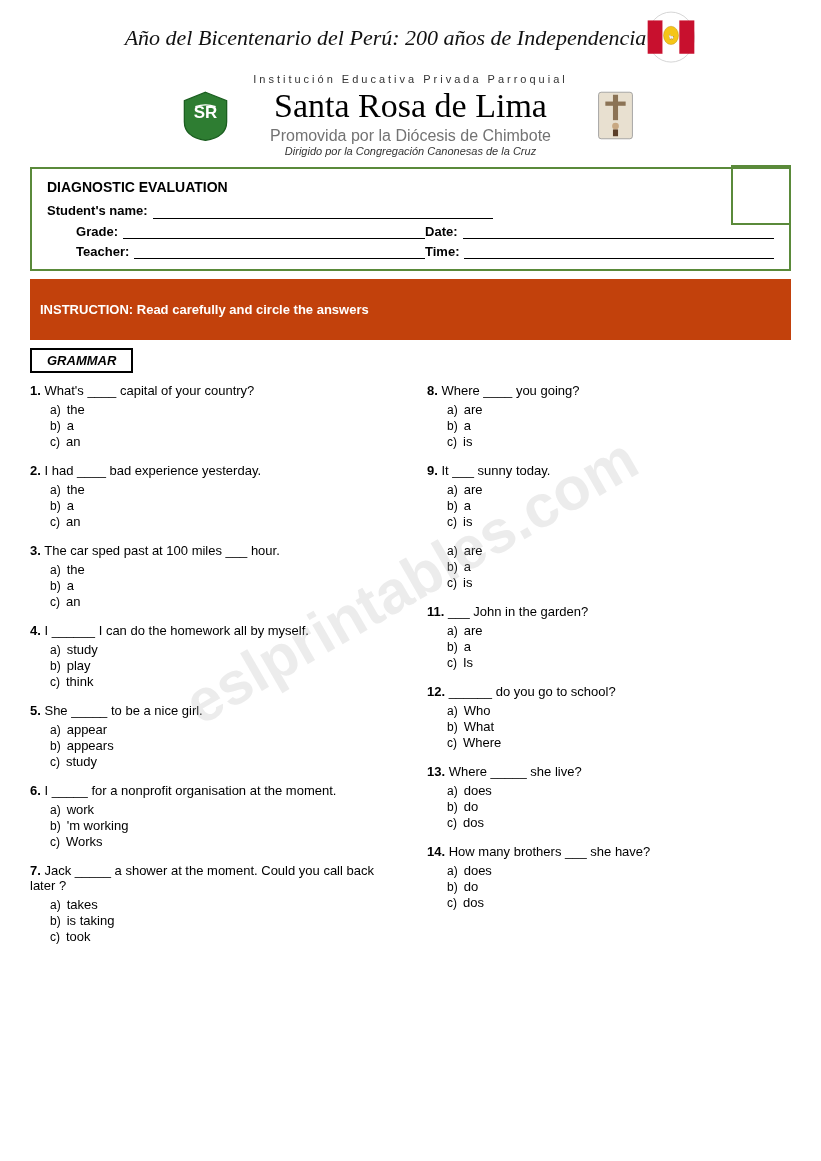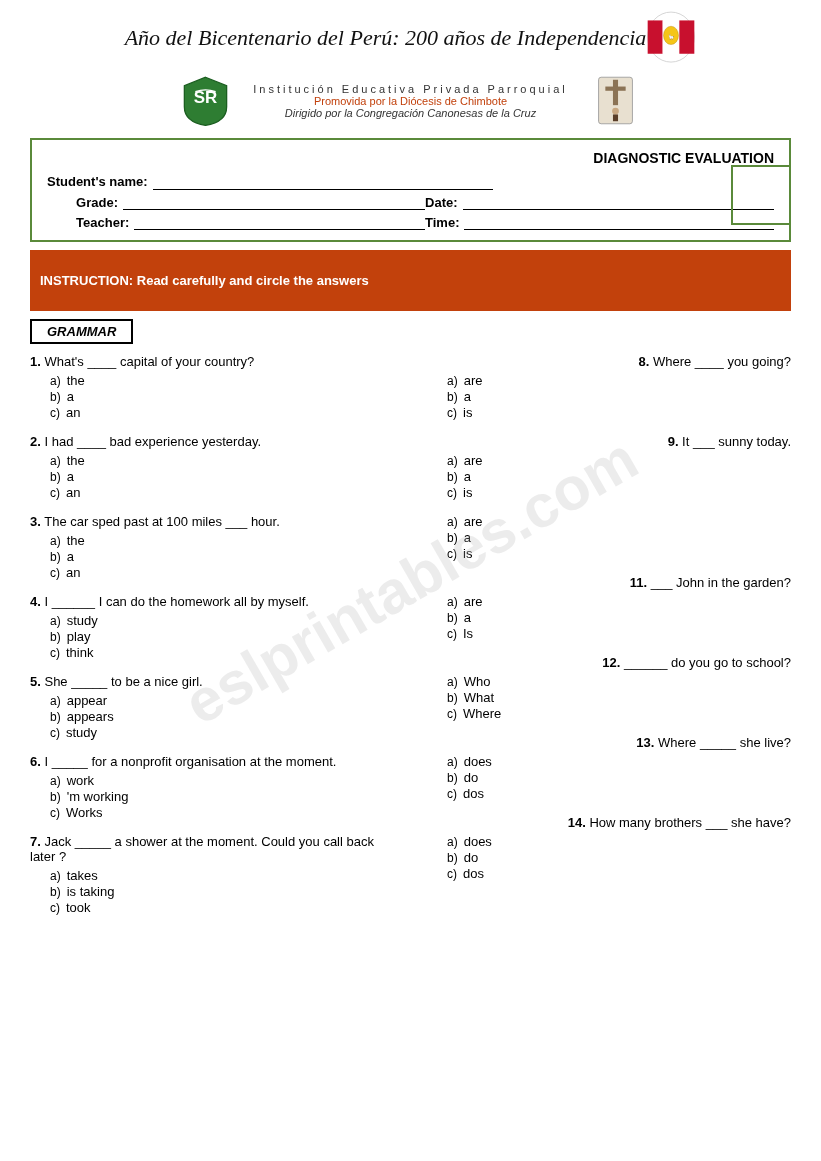--- a/index.html
+++ b/index.html
@@ -60,38 +60,38 @@
 
     .school-name {
       font-size: 34px;
       font-family: 'Times New Roman', serif;
       font-weight: normal;
       color: #000;
       margin: 2px 0;
     }
 
     .school-sub1 {
-      font-size: 11px;
-      color: #c2410c;
+      font-size: 16px;
+      color: #737373;
     }
     .school-sub2 {
       font-size: 11px;
       color: #333;
       font-style: italic;
     }
 
     
     .form-box {
       border: 2px solid #5a8a3a;
       padding: 10px 15px;
       margin: 10px 0 8px 0;
     }
 
     .form-title {
-      text-align: right;
+      text-align: left;
       font-weight: bold;
       font-size: 14px;
       margin-bottom: 8px;
       text-transform: uppercase;
     }
 
     .form-fields {
       display: flex;
       flex-direction: column;
       gap: 4px;
@@ -170,21 +170,20 @@
     }
 
     .questions-left {
       flex: 1;
       min-width: 0;
     }
 
     .questions-right {
       flex: 1;
       min-width: 0;
-      text-align: right;
     }
 
     .question-block {
       margin-bottom: 14px;
     }
 
     .question-text {
       font-size: 13px;
       margin-bottom: 4px;
     }
@@ -255,20 +254,21 @@
   <div class="school-header">
 
     <svg class="svg-shield" viewBox="0 0 60 65" xmlns="http://www.w3.org/2000/svg">
       <path d="M30 5 L55 15 L55 40 Q55 58 30 62 Q5 58 5 40 L5 15 Z" fill="#2e7d32" stroke="#1b5e20" stroke-width="1.5"></path>
       <text x="30" y="35" text-anchor="middle" font-size="20" fill="#fff" font-weight="bold">SR</text>
       <path d="M18 22 Q30 18 42 22" stroke="#fff" stroke-width="1.5" fill="none"></path>
     </svg>
 
     <div class="school-name-block">
       <div class="institution-label">Institución Educativa Privada Parroquial</div>
+      <div class="school-name">Santa Rosa de Lima</div>
       <div class="school-sub1">Promovida por la Diócesis de Chimbote</div>
       <div class="school-sub2">Dirigido por la Congregación Canonesas de la Cruz</div>
     </div>
 
     <svg class="svg-shield" viewBox="0 0 60 65" xmlns="http://www.w3.org/2000/svg">
       <rect x="10" y="5" width="40" height="55" rx="3" fill="#e8e0d0" stroke="#999" stroke-width="1"></rect>
       <rect x="27" y="8" width="6" height="30" fill="#8B7355"></rect>
       <rect x="18" y="16" width="24" height="5" fill="#8B7355"></rect>
 
       <circle cx="30" cy="45" r="4" fill="#c8a882"></circle>

